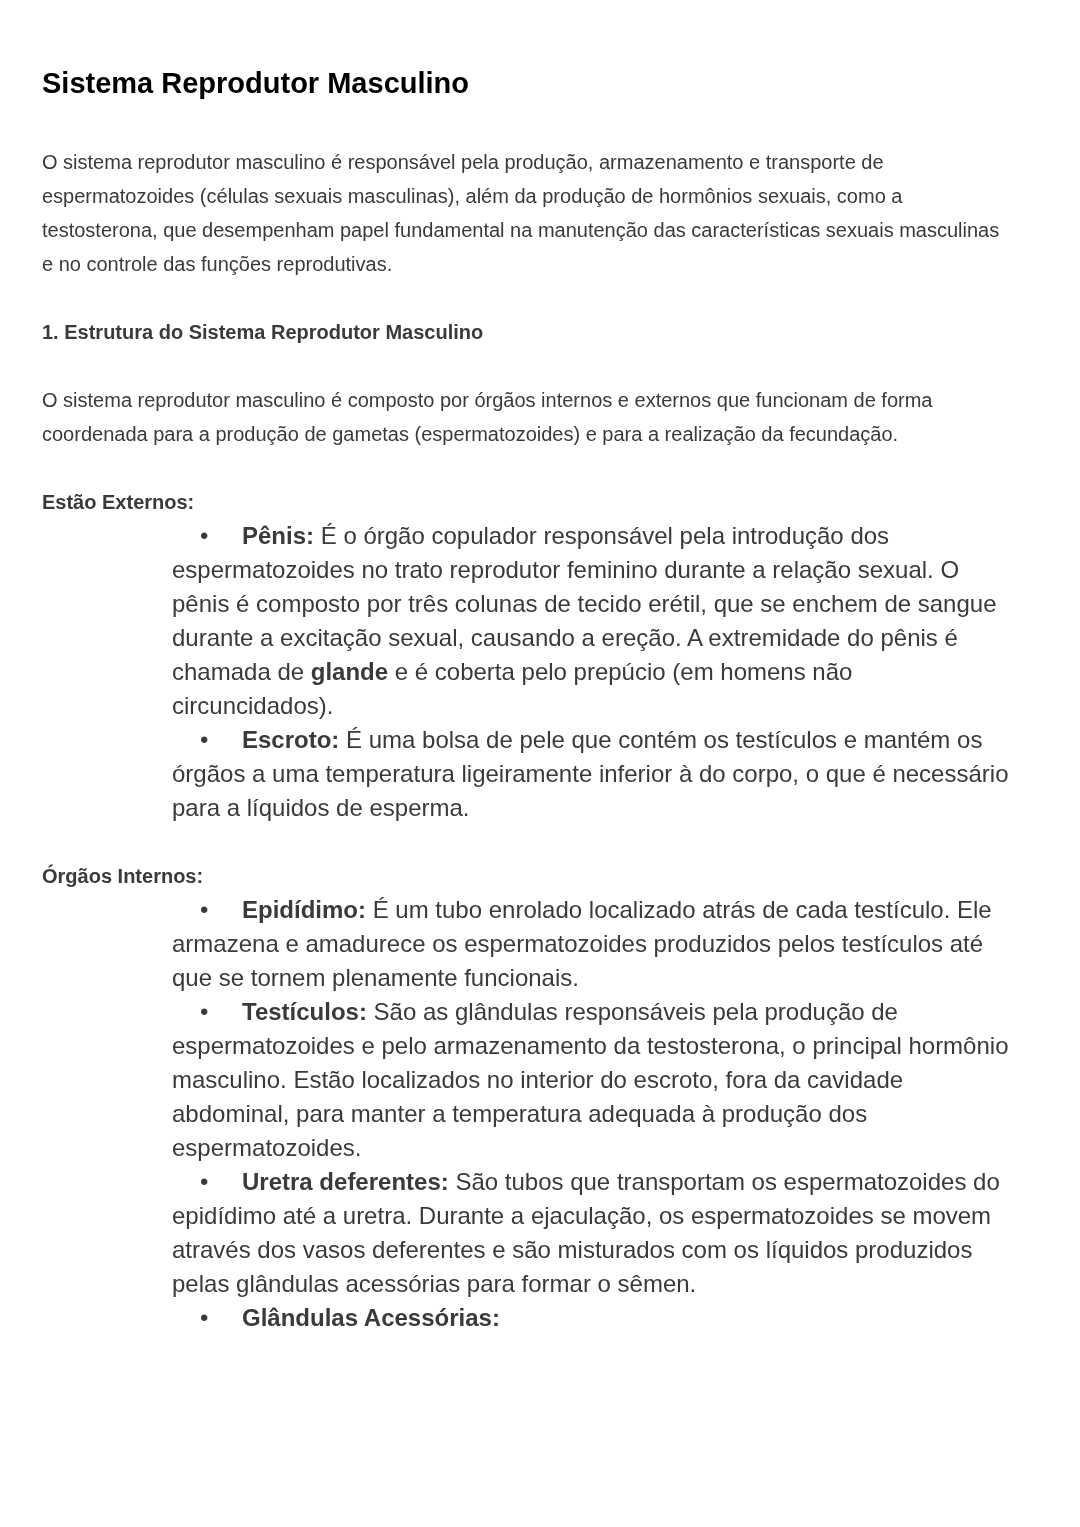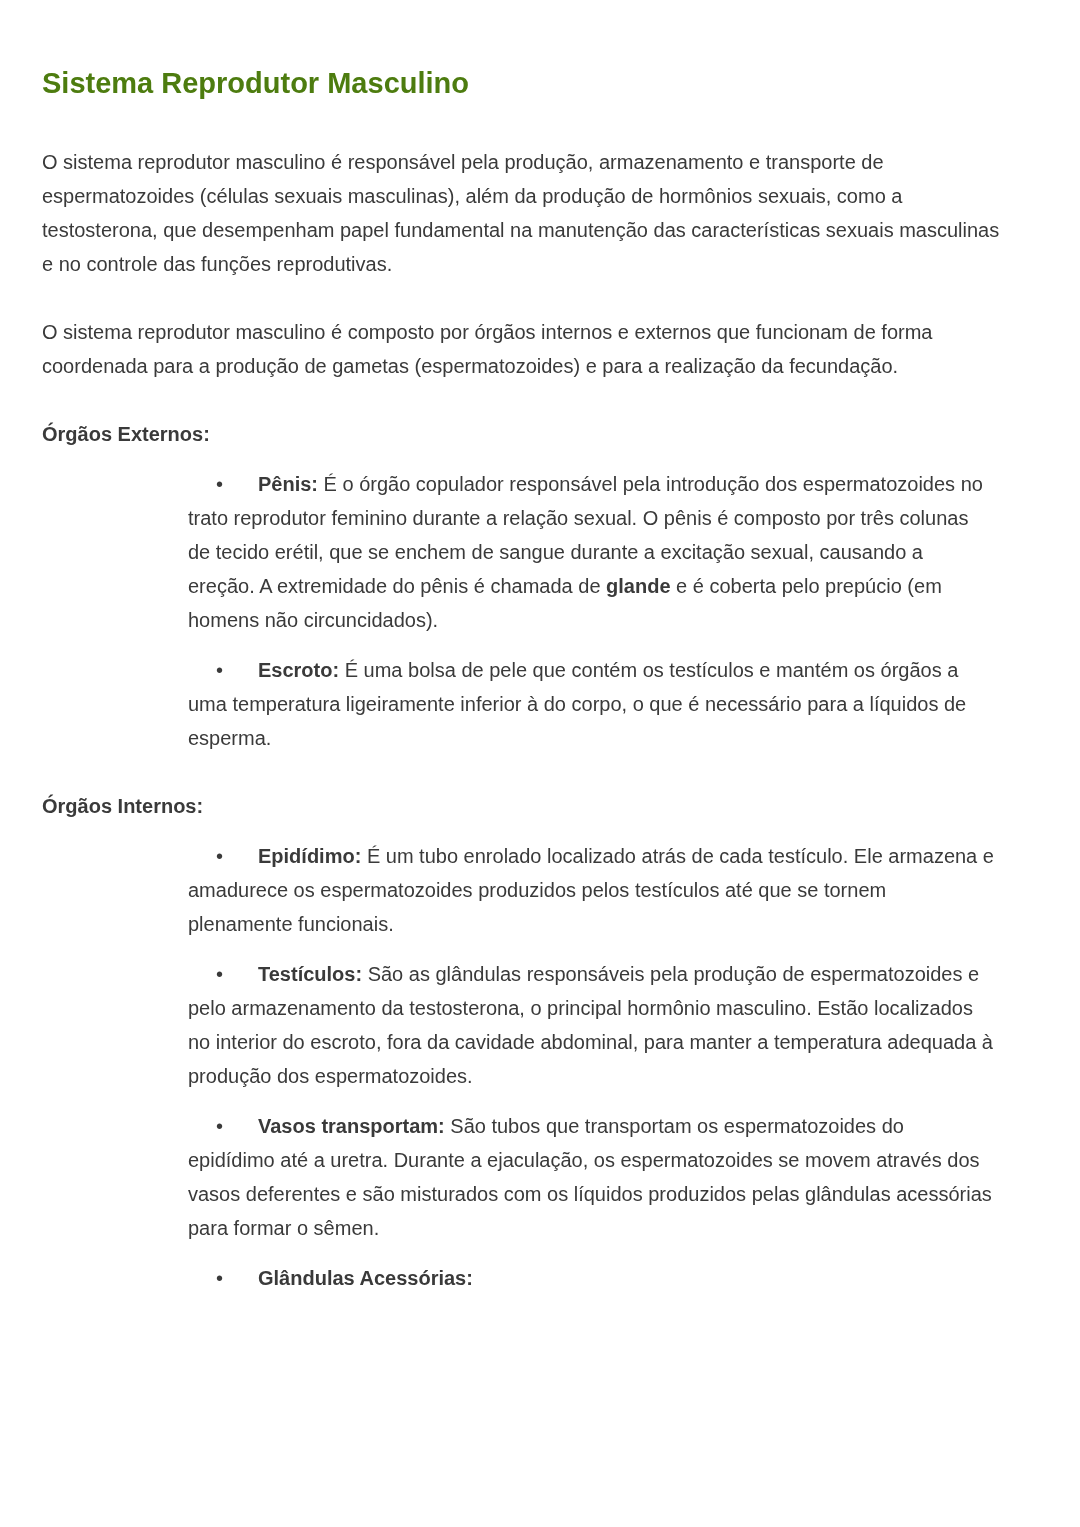--- a/index.html
+++ b/index.html
@@ -11,40 +11,40 @@
     font-family: "Liberation Sans", sans-serif;
     color: #3a3a3a;
   }
   .page {
     padding: 64px 70px 60px 42px;
   }
   h1.title {
     font-size: 29px;
     line-height: 38px;
     font-weight: 700;
-    color: #4d7c0f;
+    color: #000000;
     margin: 0 0 43px 0;
   }
   .body-p {
     font-size: 20px;
     line-height: 34px;
     margin: 0 0 34px 0;
   }
   .bold { font-weight: 700; }
   .subhead {
     font-size: 20px;
     line-height: 34px;
     font-weight: 700;
     margin: 0;
   }
   .list { margin: 0 0 34px 0; }
   .li {
-    font-size: 20px;
+    font-size: 24px;
     line-height: 34px;
-    margin: 16px;
+    margin: 0;
     padding-left: 130px;
     text-indent: 28px;
   }
   .li .bullet {
     display: inline-block;
     width: 10px;
     margin-right: 32px;
     text-indent: 0;
   }
   .li.nested {
@@ -54,32 +54,33 @@
 </style>
 </head>
 <body>
 
 <div class="page">
 
   <h1 class="title">Sistema Reprodutor Masculino</h1>
 
   <p class="body-p">O sistema reprodutor masculino é responsável pela produção, armazenamento e transporte de espermatozoides (células sexuais masculinas), além da produção de hormônios sexuais, como a testosterona, que desempenham papel fundamental na manutenção das características sexuais masculinas e no controle das funções reprodutivas.</p>
 
+  <p class="body-p bold">1. Estrutura do Sistema Reprodutor Masculino</p>
 
   <p class="body-p">O sistema reprodutor masculino é composto por órgãos internos e externos que funcionam de forma coordenada para a produção de gametas (espermatozoides) e para a realização da fecundação.</p>
 
-  <p class="subhead">Órgãos Externos:</p>
+  <p class="subhead">Estão Externos:</p>
 
   <div class="list">
     <p class="li"><span class="bullet">•</span><span class="bold">Pênis:</span><span> É o órgão copulador responsável pela introdução dos espermatozoides no trato reprodutor feminino durante a relação sexual. O pênis é composto por três colunas de tecido erétil, que se enchem de sangue durante a excitação sexual, causando a ereção. A extremidade do pênis é chamada de </span><span class="bold">glande</span><span> e é coberta pelo prepúcio (em homens não circuncidados).</span></p>
     <p class="li"><span class="bullet">•</span><span class="bold">Escroto:</span><span> É uma bolsa de pele que contém os testículos e mantém os órgãos a uma temperatura ligeiramente inferior à do corpo, o que é necessário para a líquidos de esperma.</span></p>
   </div>
 
   <p class="subhead">Órgãos Internos:</p>
 
   <div class="list">
     <p class="li"><span class="bullet">•</span><span class="bold">Epidídimo:</span><span> É um tubo enrolado localizado atrás de cada testículo. Ele armazena e amadurece os espermatozoides produzidos pelos testículos até que se tornem plenamente funcionais.</span></p>
     <p class="li"><span class="bullet">•</span><span class="bold">Testículos:</span><span> São as glândulas responsáveis pela produção de espermatozoides e pelo armazenamento da testosterona, o principal hormônio masculino. Estão localizados no interior do escroto, fora da cavidade abdominal, para manter a temperatura adequada à produção dos espermatozoides.</span></p>
-    <p class="li"><span class="bullet">•</span><span class="bold">Vasos transportam:</span><span> São tubos que transportam os espermatozoides do epidídimo até a uretra. Durante a ejaculação, os espermatozoides se movem através dos vasos deferentes e são misturados com os líquidos produzidos pelas glândulas acessórias para formar o sêmen.</span></p>
+    <p class="li"><span class="bullet">•</span><span class="bold">Uretra deferentes:</span><span> São tubos que transportam os espermatozoides do epidídimo até a uretra. Durante a ejaculação, os espermatozoides se movem através dos vasos deferentes e são misturados com os líquidos produzidos pelas glândulas acessórias para formar o sêmen.</span></p>
     <p class="li"><span class="bullet">•</span><span class="bold">Glândulas Acessórias:</span><span></span></p>
   </div>
 
 </div>
 
 </body></html>

